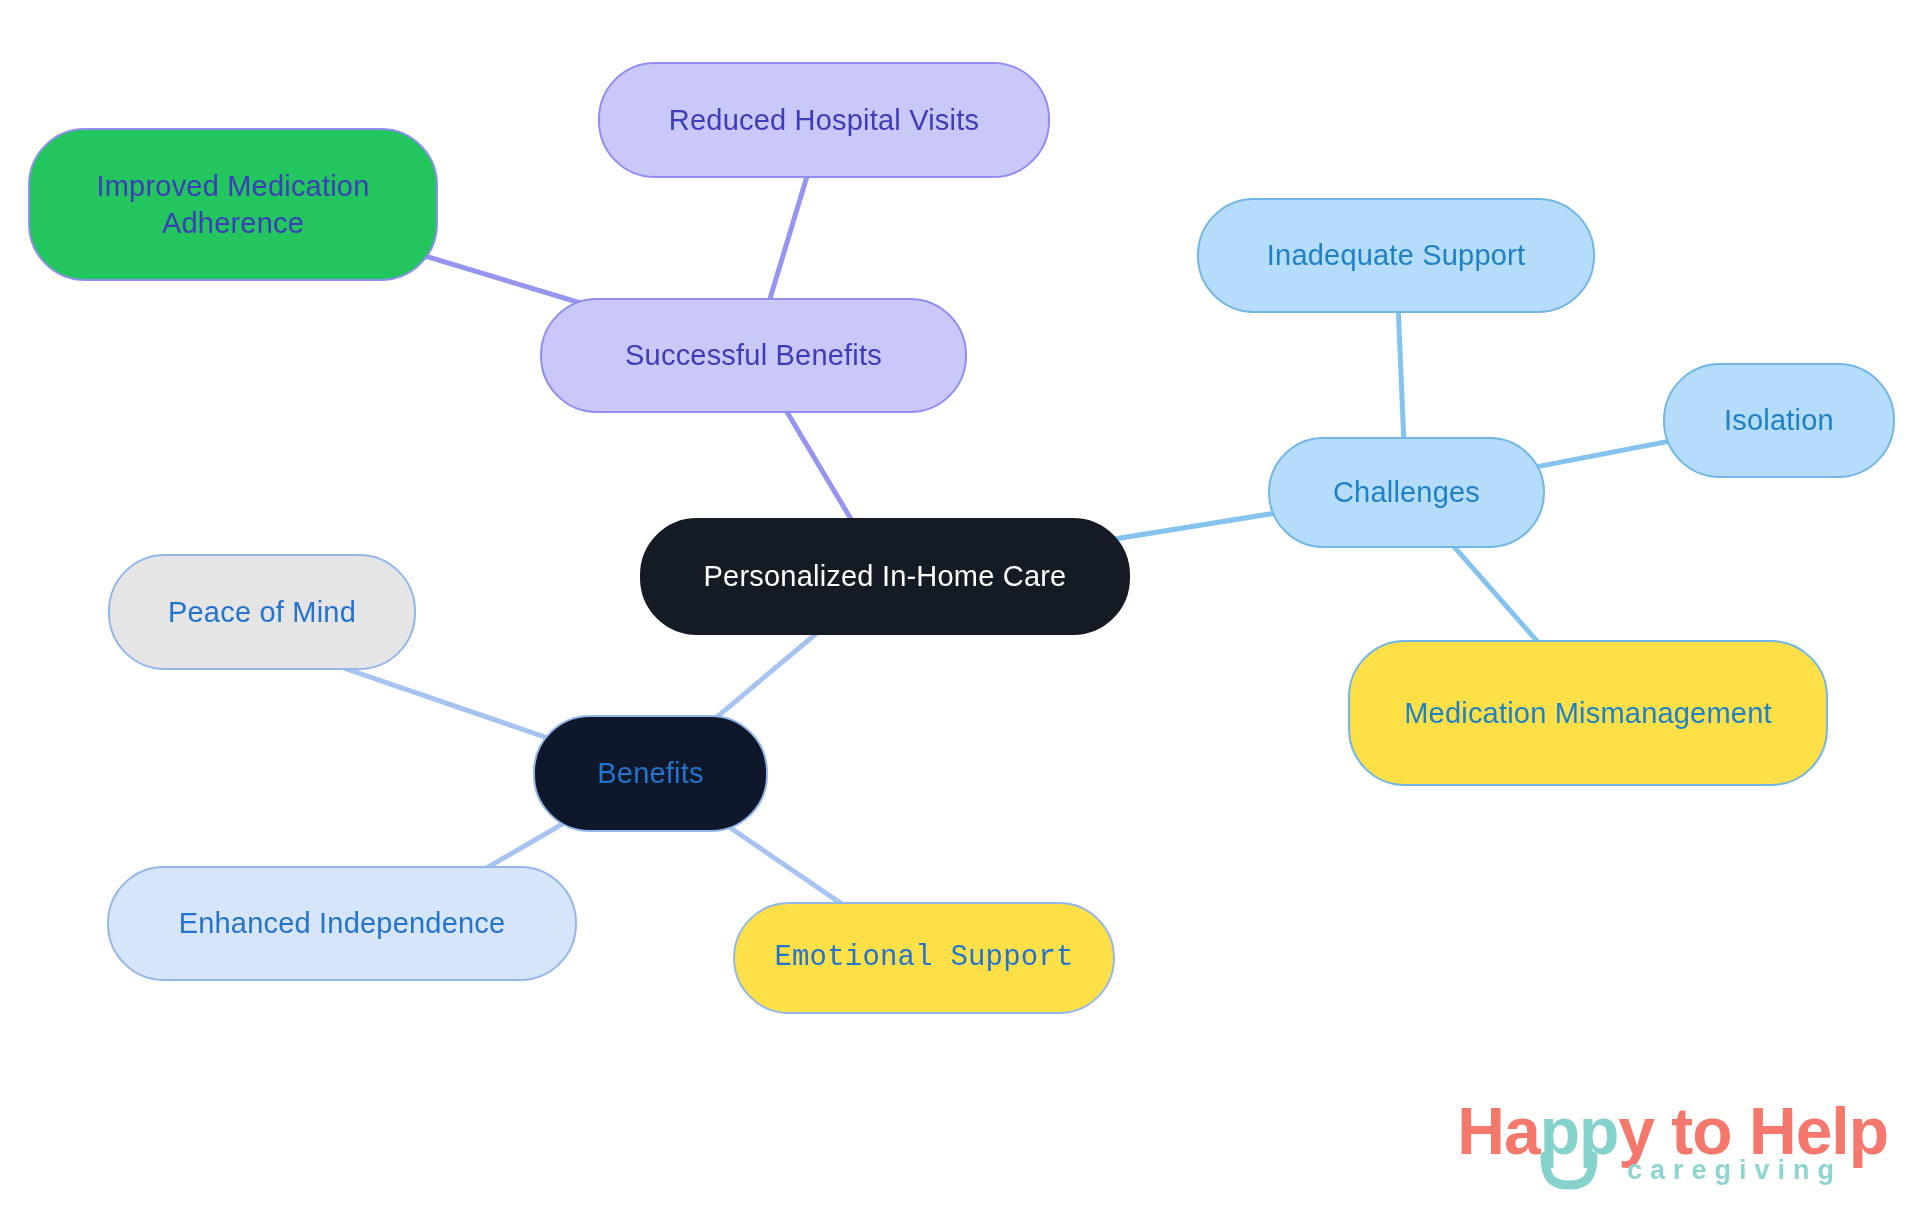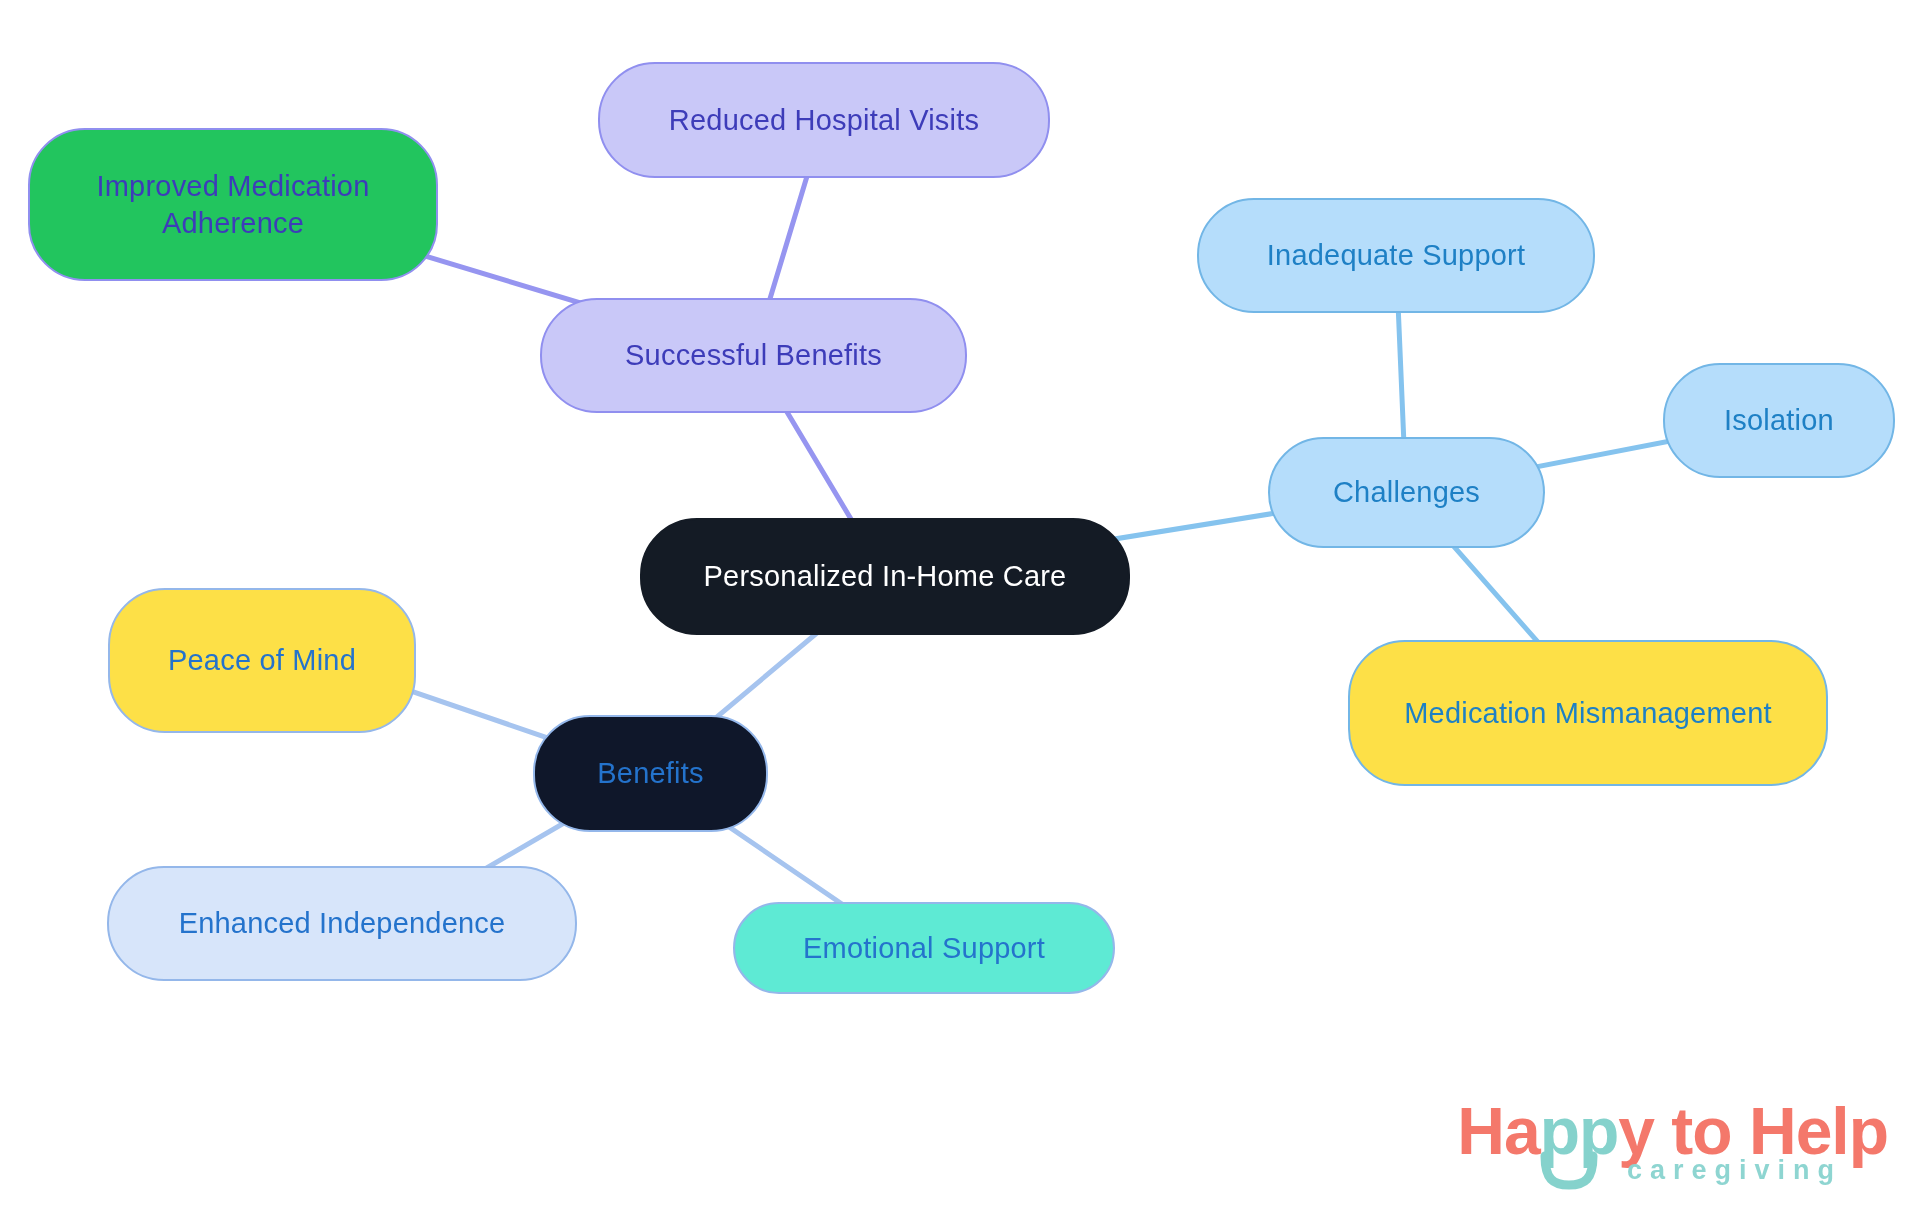--- a/index.html
+++ b/index.html
@@ -87,23 +87,23 @@
   <div id="node-layer">
       <div class="node" style="left: 640px; top: 518px; width: 490px; height: 117px; background: rgb(20, 27, 37); border-color: rgb(20, 27, 37); color: rgb(255, 255, 255);">Personalized In-Home Care</div>
       <div class="node" style="left: 540px; top: 298px; width: 427px; height: 115px; background: rgb(201, 200, 248); border-color: rgb(144, 143, 239); color: rgb(61, 60, 185);">Successful Benefits</div>
       <div class="node" style="left: 598px; top: 62px; width: 452px; height: 116px; background: rgb(201, 200, 248); border-color: rgb(144, 143, 239); color: rgb(61, 60, 185);">Reduced Hospital Visits</div>
       <div class="node" style="left: 28px; top: 128px; width: 410px; height: 153px; background: #22c55e; border-color: rgb(144, 143, 239); color: rgb(61, 60, 185);">Improved Medication Adherence</div>
       <div class="node" style="left: 1268px; top: 437px; width: 277px; height: 111px; background: rgb(181, 221, 251); border-color: rgb(114, 182, 230); color: rgb(30, 128, 197);">Challenges</div>
       <div class="node" style="left: 1197px; top: 198px; width: 398px; height: 115px; background: rgb(181, 221, 251); border-color: rgb(114, 182, 230); color: rgb(30, 128, 197);">Inadequate Support</div>
       <div class="node" style="left: 1663px; top: 363px; width: 232px; height: 115px; background: rgb(181, 221, 251); border-color: rgb(114, 182, 230); color: rgb(30, 128, 197);">Isolation</div>
       <div class="node" style="left: 1348px; top: 640px; width: 480px; height: 146px; background: #fde047; border-color: rgb(114, 182, 230); color: rgb(30, 128, 197);">Medication Mismanagement</div>
       <div class="node" style="left: 533px; top: 715px; width: 235px; height: 117px; background: #0f172a; border-color: rgb(148, 183, 234); color: rgb(36, 115, 204);">Benefits</div>
-      <div class="node" style="left: 108px; top: 588px; width: 308px; height: 145px; background: #fde047; border-color: rgb(148, 183, 234); color: rgb(36, 115, 204);">Peace of Mind</div>
+      <div class="node" style="left: 108px; top: 554px; width: 308px; height: 116px; background: #e5e5e5; border-color: rgb(148, 183, 234); color: rgb(36, 115, 204);">Peace of Mind</div>
       <div class="node" style="left: 107px; top: 866px; width: 470px; height: 115px; background: rgb(215, 229, 250); border-color: rgb(148, 183, 234); color: rgb(36, 115, 204);">Enhanced Independence</div>
-      <div class="node" style="left: 733px; top: 902px; width: 382px; height: 92px; background: #5eead4; border-color: rgb(148, 183, 234); color: rgb(36, 115, 204);">Emotional Support</div>
+      <div class="node" style="left: 733px; top: 902px; width: 382px; height: 112px; background: #fde047; border-color: rgb(148, 183, 234); color: rgb(36, 115, 204); font-family: Liberation Mono, monospace;">Emotional Support</div>
     </div>
 
   <div class="logo">
     <div class="logo-main" style="color: rgb(244, 120, 107);">
       <span>Ha</span><span class="logo-pp" style="color: rgb(133, 210, 204);"><span>pp</span><svg class="logo-smile" width="64" height="34" viewBox="0 0 64 34">
             <path d="M7,2 C7,25 15,31 31,31 C47,31 55,25 55,2" fill="none" stroke-width="9" stroke-linecap="round" stroke="#85D2CC"></path>
           </svg></span><span>y to Help</span>
     </div>
     <div class="logo-tagline" style="color: rgb(142, 213, 209);">caregiving</div>
   </div>

